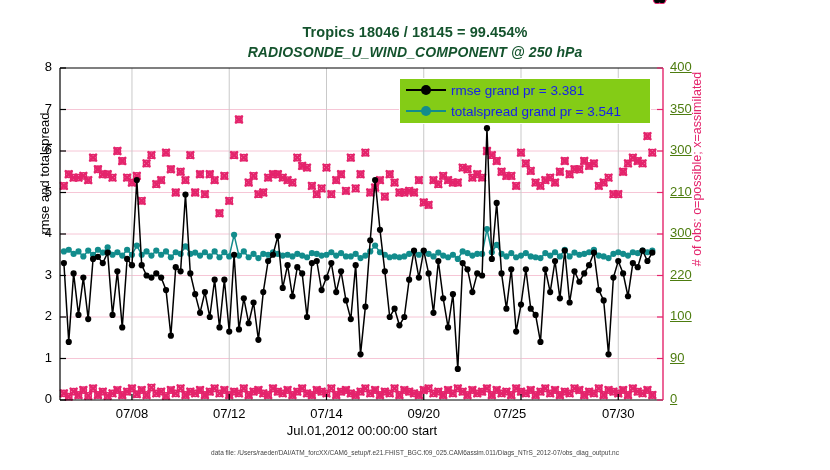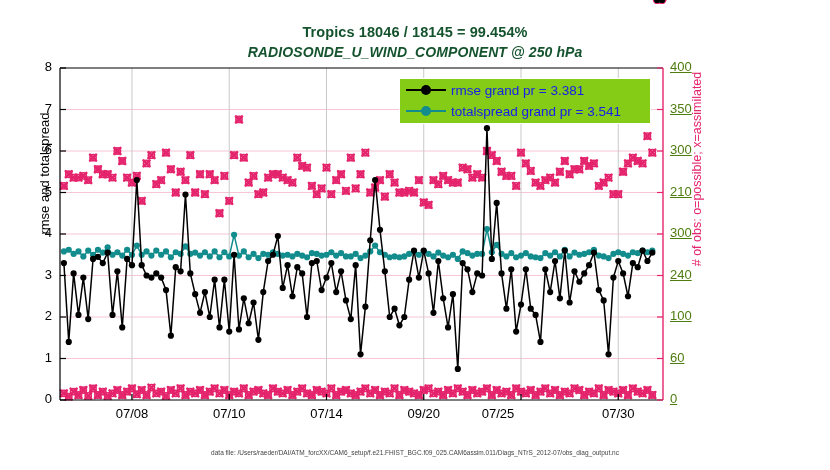--- a/index.html
+++ b/index.html
@@ -1093,49 +1093,50 @@
       <line x1="131.97096774193548" y1="400" x2="131.97096774193548" y2="394" stroke="#000" stroke-width="1.2"></line>
       <line x1="229.2290322580645" y1="400" x2="229.2290322580645" y2="394" stroke="#000" stroke-width="1.2"></line>
       <line x1="326.4870967741935" y1="400" x2="326.4870967741935" y2="394" stroke="#000" stroke-width="1.2"></line>
       <line x1="423.7451612903225" y1="400" x2="423.7451612903225" y2="394" stroke="#000" stroke-width="1.2"></line>
       <line x1="521.0032258064516" y1="400" x2="521.0032258064516" y2="394" stroke="#000" stroke-width="1.2"></line>
       <line x1="618.2612903225806" y1="400" x2="618.2612903225806" y2="394" stroke="#000" stroke-width="1.2"></line>
     </svg>
 
   <div id="ylabel-left">rmse and totalspread</div>
   <div id="ylabel-right"># of obs: o=possible; x=assimilated</div>
+  <div id="xlabel">Jul.01,2012 00:00:00 start</div>
 
   <div id="ytl">
       <div class="ytick" style="left: 20px; top: 391px;">0</div>
       <div class="ytick" style="left: 20px; top: 349.5px;">1</div>
       <div class="ytick" style="left: 20px; top: 308px;">2</div>
       <div class="ytick" style="left: 20px; top: 266.5px;">3</div>
       <div class="ytick" style="left: 20px; top: 225px;">4</div>
       <div class="ytick" style="left: 20px; top: 183.5px;">5</div>
       <div class="ytick" style="left: 20px; top: 142px;">6</div>
       <div class="ytick" style="left: 20px; top: 100.5px;">7</div>
       <div class="ytick" style="left: 20px; top: 59px;">8</div>
     </div>
   <div id="ytr">
       <div class="ytickR" style="left: 670px; top: 391px;">0</div>
-      <div class="ytickR" style="left: 670px; top: 349.5px;">60</div>
+      <div class="ytickR" style="left: 670px; top: 349.5px;">90</div>
       <div class="ytickR" style="left: 670px; top: 308px;">100</div>
-      <div class="ytickR" style="left: 670px; top: 266.5px;">240</div>
+      <div class="ytickR" style="left: 670px; top: 266.5px;">220</div>
       <div class="ytickR" style="left: 670px; top: 225px;">300</div>
       <div class="ytickR" style="left: 670px; top: 183.5px;">210</div>
       <div class="ytickR" style="left: 670px; top: 142px;">300</div>
       <div class="ytickR" style="left: 670px; top: 100.5px;">350</div>
       <div class="ytickR" style="left: 670px; top: 59px;">400</div>
     </div>
   <div id="xtb">
       <div class="xtick" style="left: 101.971px; top: 406px;">07/08</div>
-      <div class="xtick" style="left: 199.229px; top: 406px;">07/10</div>
+      <div class="xtick" style="left: 199.229px; top: 406px;">07/12</div>
       <div class="xtick" style="left: 296.487px; top: 406px;">07/14</div>
       <div class="xtick" style="left: 393.745px; top: 406px;">09/20</div>
-      <div class="xtick" style="left: 468px; top: 406px;">07/25</div>
+      <div class="xtick" style="left: 480px; top: 406px;">07/25</div>
       <div class="xtick" style="left: 588.261px; top: 406px;">07/30</div>
     </div>
 
   <div id="legendbox">
     <div class="legrow" style="top:1px;">
       <span class="legsym">
         <span class="bar" style="background:#000"></span>
           <span class="dot" style="background:#000"></span>
       </span>
       <span class="legtxt">rmse grand pr = 3.381</span>

